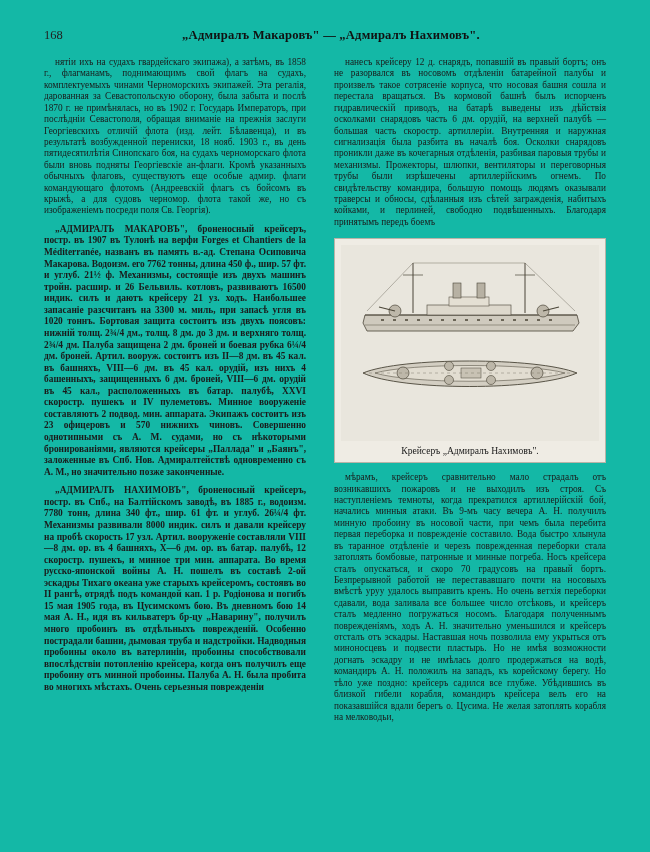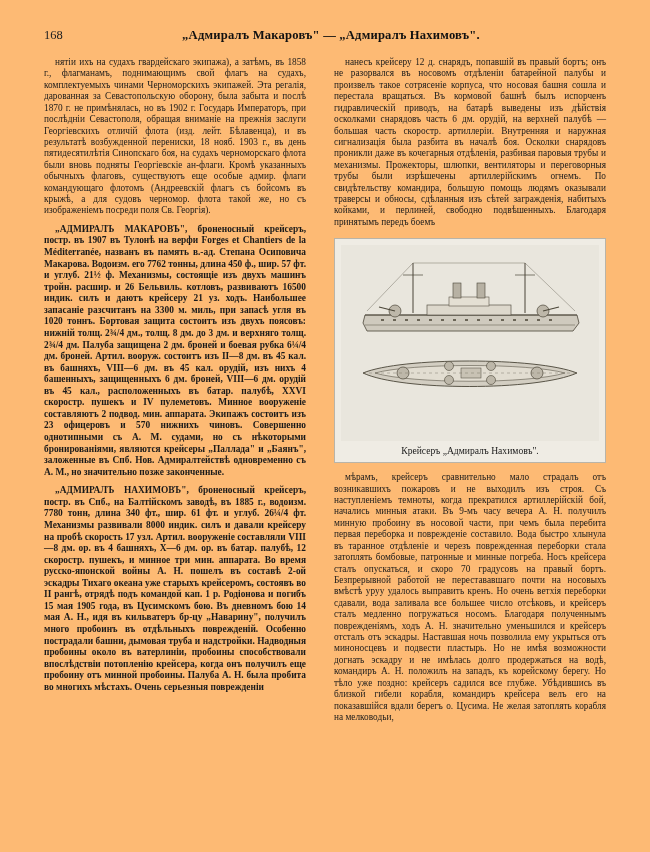--- a/index.html
+++ b/index.html
@@ -12,21 +12,21 @@
     background: #ffffff;
     font-family: "Liberation Serif", serif;
     color: #1a1a1a;
   }
   .page {
     position: relative;
     width: 650px;
     height: 852px;
     box-sizing: border-box;
     padding: 28px 44px 20px 44px;
-    background: #fdba74;
+    background: #14b8a6;
   }
   .header {
     display: flex;
     align-items: baseline;
     margin-bottom: 14px;
   }
   .folio {
     font-size: 12.5px;
     width: 52px;
     color: #222;

